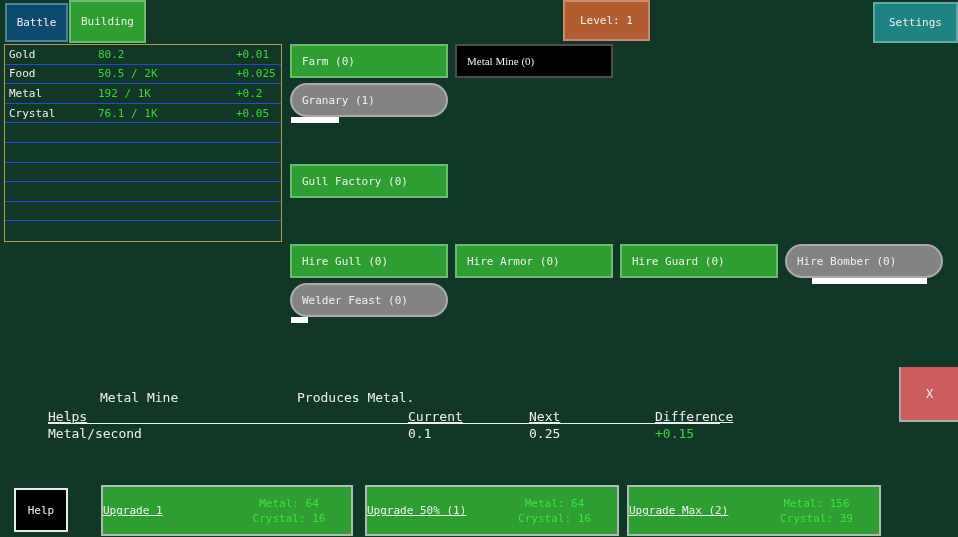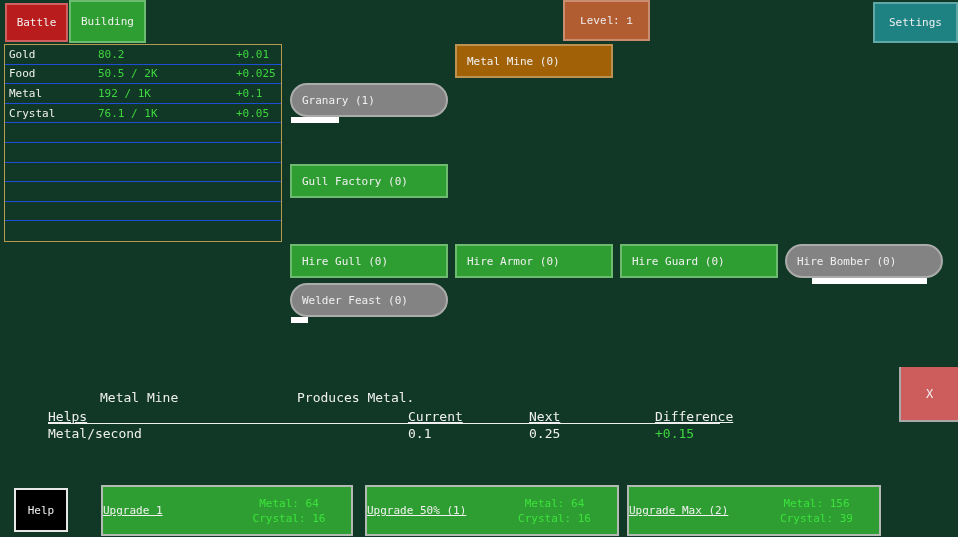--- a/index.html
+++ b/index.html
@@ -19,23 +19,23 @@
     align-items: center;
     font-size: 11px;
     color: #f0f0f0;
     border: 2px solid rgba(255,255,255,0.30);
     white-space: nowrap;
   }
   .btn.center { justify-content: center; }
   .btn.left-pad { padding-left: 10px; }
 
   
-  .tab-battle   { left: 5px;   top: 3px; width: 63px; height: 39px; background: #b91c1c; }
+  .tab-battle   { left: 5px;   top: 3px; width: 63px; height: 39px; background: #0c4a6e; }
   .tab-building { left: 69px;  top: 0;   width: 77px; height: 43px; background: #2f9e32; }
-  .level-badge  { left: 563px; top: 0;   width: 87px; height: 41px; background: #b15c31; font-family: Liberation Mono, monospace; }
+  .level-badge  { left: 563px; top: 0;   width: 87px; height: 41px; background: #b15c31; }
   .settings-btn { left: 873px; top: 2px; width: 85px; height: 41px; background: #1e8282; }
 
   
   .res-table {
     position: absolute;
     left: 4px; top: 44px; width: 278px; height: 198px;
     border: 1px solid #b69a50;
     display: grid;
     grid-template-rows: repeat(10, 1fr);
     font-size: 11px;
@@ -48,21 +48,21 @@
     padding-left: 4px;
     overflow: hidden;
   }
   .res-row:last-child { border-bottom: none; }
   .res-name { color: #f0f0f0; }
   .res-value, .res-rate { color: #3ed63e; margin-left: 32px; }
 
   
   .gbtn { width: 158px; height: 34px; }
   .green { background: #2f9e32; }
-  .dark-green { background: #a16207; }
+  .dark-green { background: #000000; font-family: Liberation Serif, serif; }
   .gray { background: #838383; border-color: #ababab; border-radius: 17px; }
 
   .progress { position: absolute; height: 6px; background: #ffffff; }
   .bar-granary { left: 291px; top: 117px; }
   .bar-bomber  { left: 812px; top: 278px; }
   .bar-welder  { left: 291px; top: 317px; }
 
   
   .info-text { position: absolute; font-size: 13px; white-space: nowrap; }
   .underlined { text-decoration: underline; }
@@ -132,35 +132,36 @@
       <span class="res-rate">+0.01</span>
     </div>
     <div class="res-row">
       <span class="res-name">Food</span>
       <span class="res-value">50.5 / 2K</span>
       <span class="res-rate">+0.025</span>
     </div>
     <div class="res-row">
       <span class="res-name">Metal</span>
       <span class="res-value">192 / 1K</span>
-      <span class="res-rate">+0.1</span>
+      <span class="res-rate">+0.2</span>
     </div>
     <div class="res-row">
       <span class="res-name">Crystal</span>
       <span class="res-value">76.1 / 1K</span>
       <span class="res-rate">+0.05</span>
     </div>
     <div class="res-row"></div>
     <div class="res-row"></div>
     <div class="res-row"></div>
     <div class="res-row"></div>
     <div class="res-row"></div>
     <div class="res-row"></div>
   </div>
 
+  <div class="btn left-pad gbtn green" style="left:290px; top:44px;">Farm (0)</div>
   <div class="btn left-pad gbtn dark-green" style="left:455px; top:44px;">Metal Mine (0)</div>
   <div class="btn left-pad gbtn gray" style="left:290px; top:83px;">Granary (1)</div>
   <div class="progress bar-granary" style="width: 48px;"></div>
   <div class="btn left-pad gbtn green" style="left:290px; top:164px;">Gull Factory (0)</div>
 
   <div class="btn left-pad gbtn green" style="left:290px; top:244px;">Hire Gull (0)</div>
   <div class="btn left-pad gbtn green" style="left:455px; top:244px;">Hire Armor (0)</div>
   <div class="btn left-pad gbtn green" style="left:620px; top:244px;">Hire Guard (0)</div>
   <div class="btn left-pad gbtn gray" style="left:785px; top:244px;">Hire Bomber (0)</div>
   <div class="progress bar-bomber" style="width: 115px;"></div>

